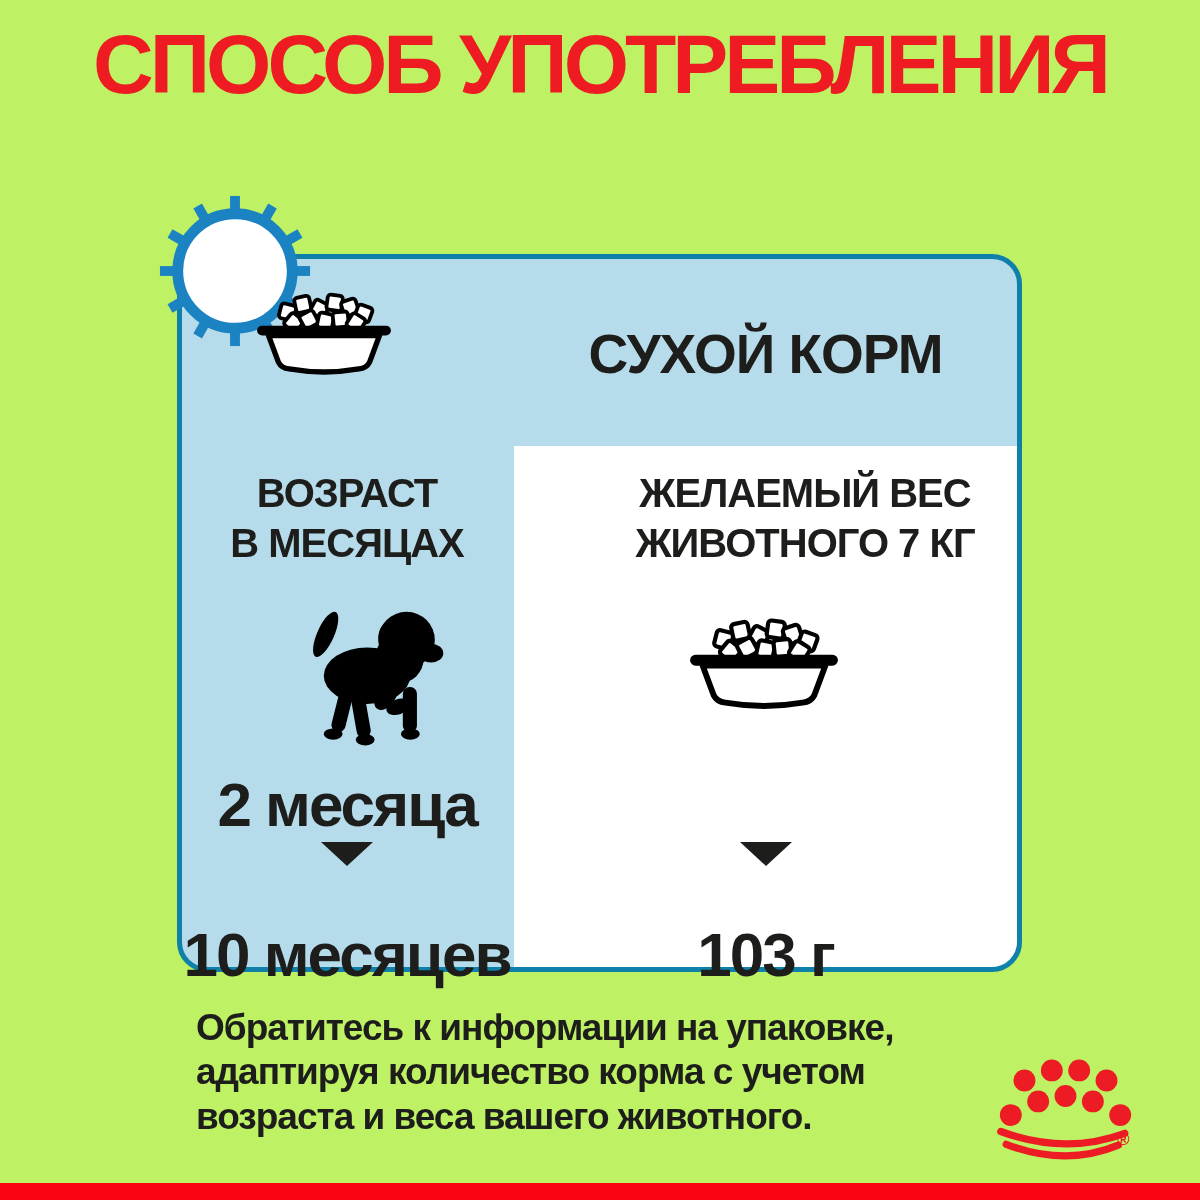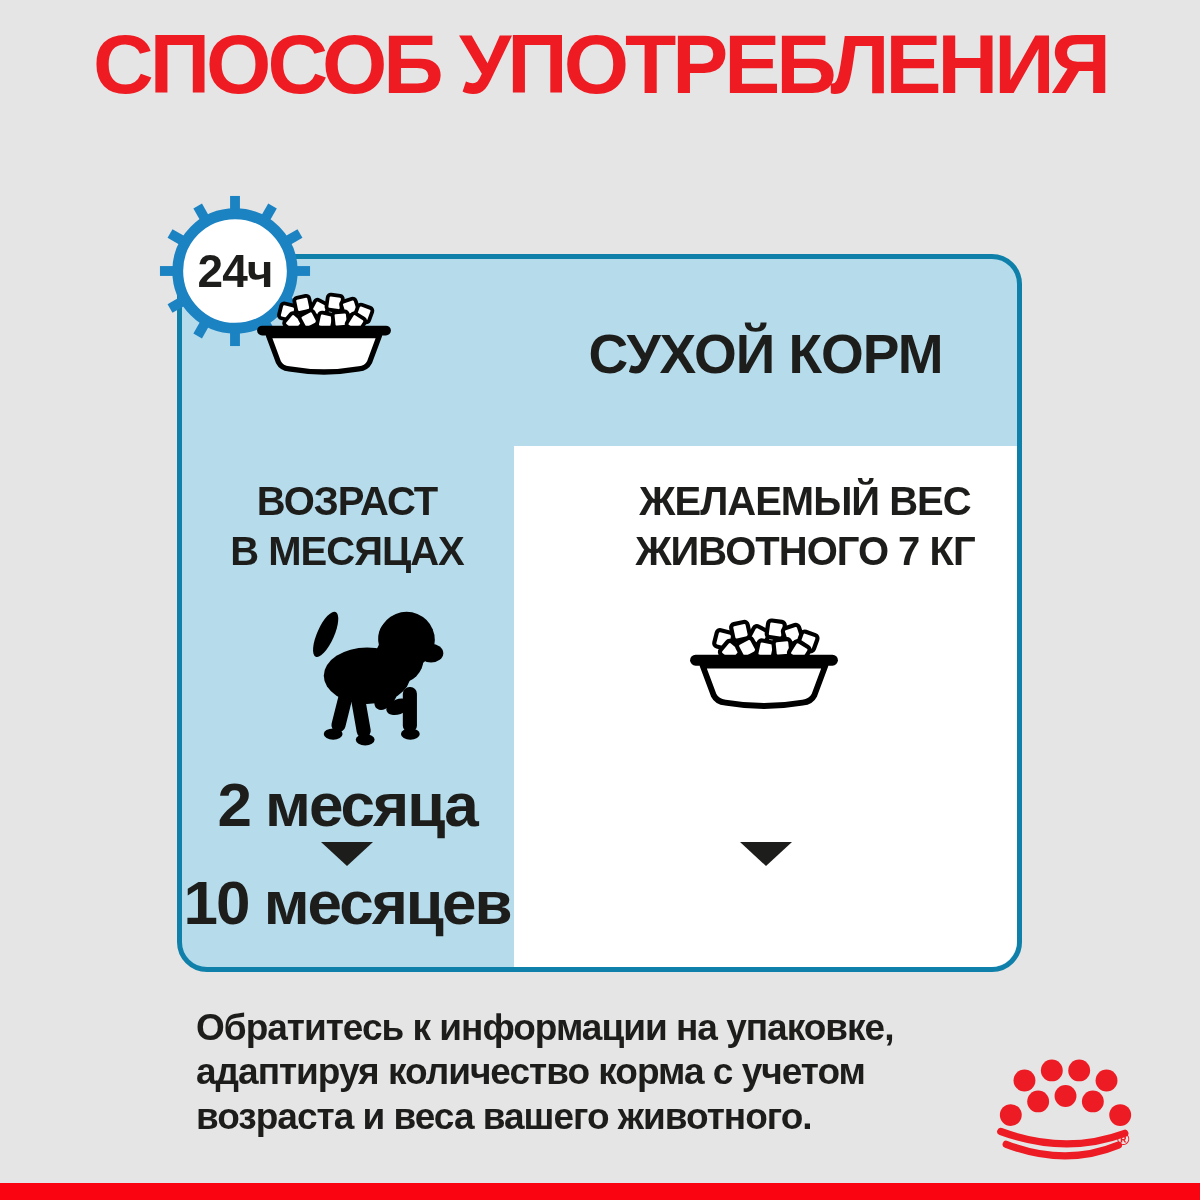--- a/index.html
+++ b/index.html
@@ -3,21 +3,21 @@
 <meta charset="utf-8">
 <style>
   html,body{margin:0;padding:0;}
   body{
     width:1200px;height:1200px;
     background:#ffffff;
     font-family:"Liberation Sans", sans-serif;
     color:#1d1d1b;
     overflow:hidden;
   }
-  .page{position:relative;width:1200px;height:1200px;background:#e5e5e5;}
+  .page{position:relative;width:1200px;height:1200px;background:#bef264;}
 
   .title{
     position:absolute;top:22px;left:0;width:1200px;
     text-align:center;
     font-size:84px;font-weight:700;letter-spacing:-4px;
     color:#ee1b22;margin:0;line-height:1.0;
   }
 
   .panel{
     position:absolute;left:177px;top:254px;
@@ -44,33 +44,33 @@
     display:flex;align-items:center;justify-content:center;
     font-size:46px;font-weight:700;letter-spacing:-1px;
   }
   .bowl-top{position:absolute;left:248px;top:290px;width:152px;height:88px;}
   .bowl-right{position:absolute;left:680px;top:616px;width:168px;height:96px;}
   .puppy{position:absolute;left:288px;top:596px;width:160px;height:152px;}
 
   .col-header{
     position:absolute;top:468px;
     text-align:center;font-size:40px;font-weight:700;line-height:1.25;
-    white-space:pre-line;letter-spacing:-1px;margin-top:8px;
+    white-space:pre-line;letter-spacing:-1px;
   }
   .col-header.left{left:182px;width:330px;}
   .col-header.right{left:514px;width:582px;}
 
   .value{
     position:absolute;text-align:center;
     font-size:62px;font-weight:700;letter-spacing:-2px;margin-top:21px;
   }
   .value.left{left:182px;width:330px;}
   .value.right{left:514px;width:503px;}
   .value.row-start{top:748px;}
-  .value.row-end{top:846px;}
+  .value.row-end{top:898px;}
 
   .arrow-row{
     position:absolute;top:842px;display:flex;justify-content:center;
   }
   .arrow-row.left{left:182px;width:330px;}
   .arrow-row.right{left:514px;width:503px;}
   .down-arrow{
     width:0;height:0;
     border-left:26px solid transparent;
     border-right:26px solid transparent;
@@ -115,21 +115,20 @@
       <line x1="29.8" y1="109" x2="14.2" y2="118"></line>
       <line x1="22" y1="80" x2="4" y2="80"></line>
       <line x1="29.8" y1="51" x2="14.2" y2="42"></line>
       <line x1="51" y1="29.8" x2="42.2" y2="14.2"></line>
       <line x1="80" y1="22" x2="80" y2="4"></line>
       <line x1="109" y1="29.8" x2="118" y2="14.2"></line>
       <line x1="130.2" y1="51" x2="145.8" y2="42"></line>
     </g>
     <circle cx="80" cy="80" r="58" fill="#ffffff" stroke="#1c83c3" stroke-width="11"></circle>
   </svg>
-  <div class="clock-label">24ч</div>
 
   <svg class="bowl-top" viewBox="0 0 200 110">
     <g fill="#ffffff" stroke="#000000" stroke-width="5" stroke-linejoin="round">
       <rect x="42" y="16" width="20" height="20" rx="4" transform="rotate(14 52 26)"></rect>
       <rect x="62" y="6" width="20" height="20" rx="4" transform="rotate(-12 72 16)"></rect>
       <rect x="84" y="12" width="20" height="20" rx="4" transform="rotate(28 94 22)"></rect>
       <rect x="104" y="4" width="20" height="20" rx="4" transform="rotate(8 114 14)"></rect>
       <rect x="124" y="10" width="20" height="20" rx="4" transform="rotate(-18 134 20)"></rect>
       <rect x="142" y="18" width="20" height="20" rx="4" transform="rotate(20 152 28)"></rect>
       <rect x="50" y="30" width="20" height="20" rx="4" transform="rotate(40 60 40)"></rect>
@@ -187,20 +186,21 @@
   <div class="value left row-start">2 месяца</div>
 
   <div class="arrow-row left">
     <div class="down-arrow"></div>
   </div>
   <div class="arrow-row right">
     <div class="down-arrow"></div>
   </div>
 
   <div class="value left row-end">10 месяцев</div>
+  <div class="value right row-end">103 г</div>
 
   <p class="footnote">Обратитесь к информации на упаковке,
 адаптируя количество корма с учетом
 возраста и веса вашего животного.</p>
 
   <svg class="crown" viewBox="0 0 170 115">
     <g fill="#ed1b24">
       <circle cx="25" cy="62" r="12"></circle>
       <circle cx="55" cy="47" r="12"></circle>
       <circle cx="85" cy="41" r="12"></circle>

